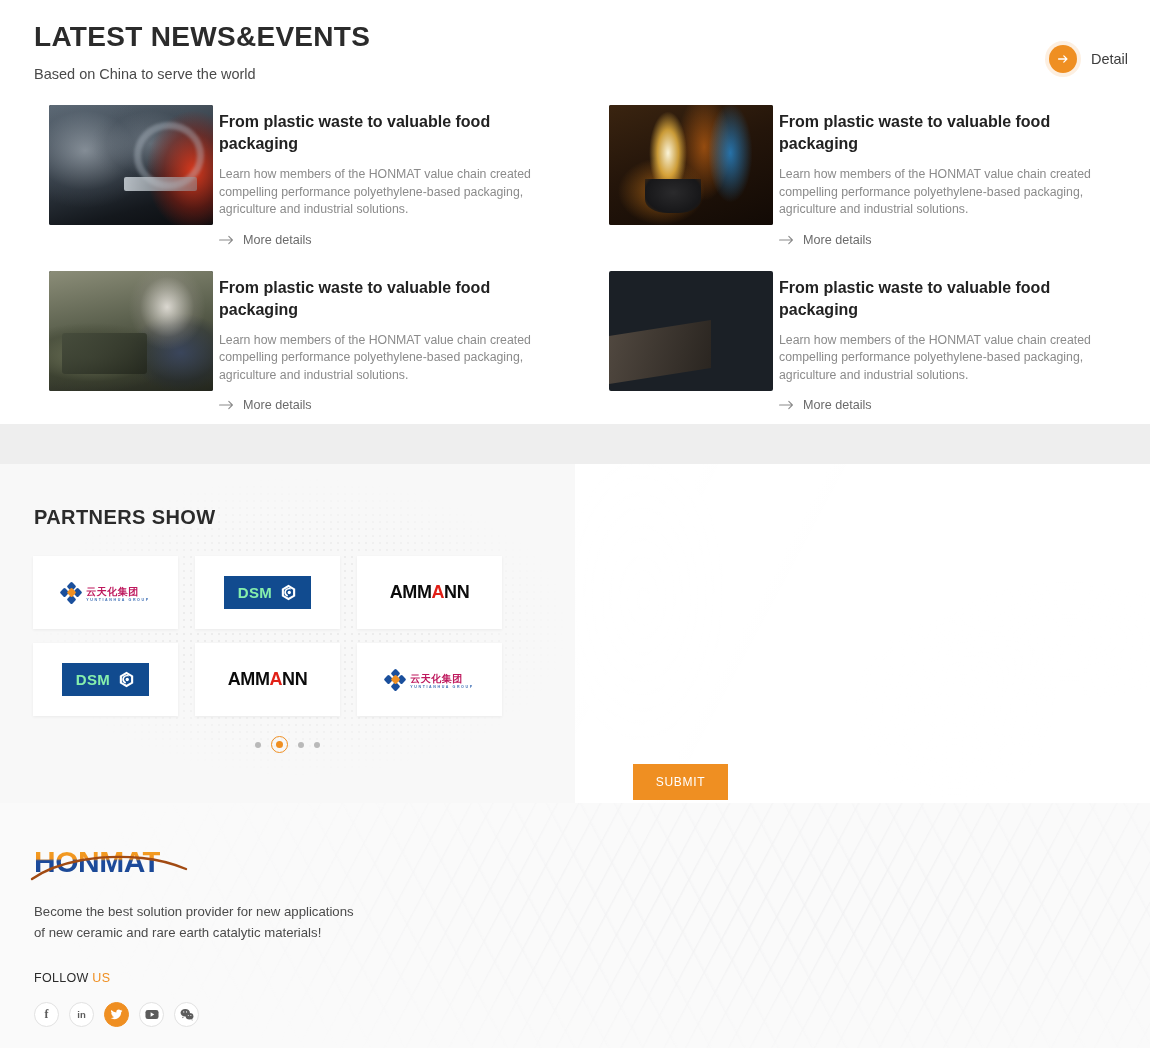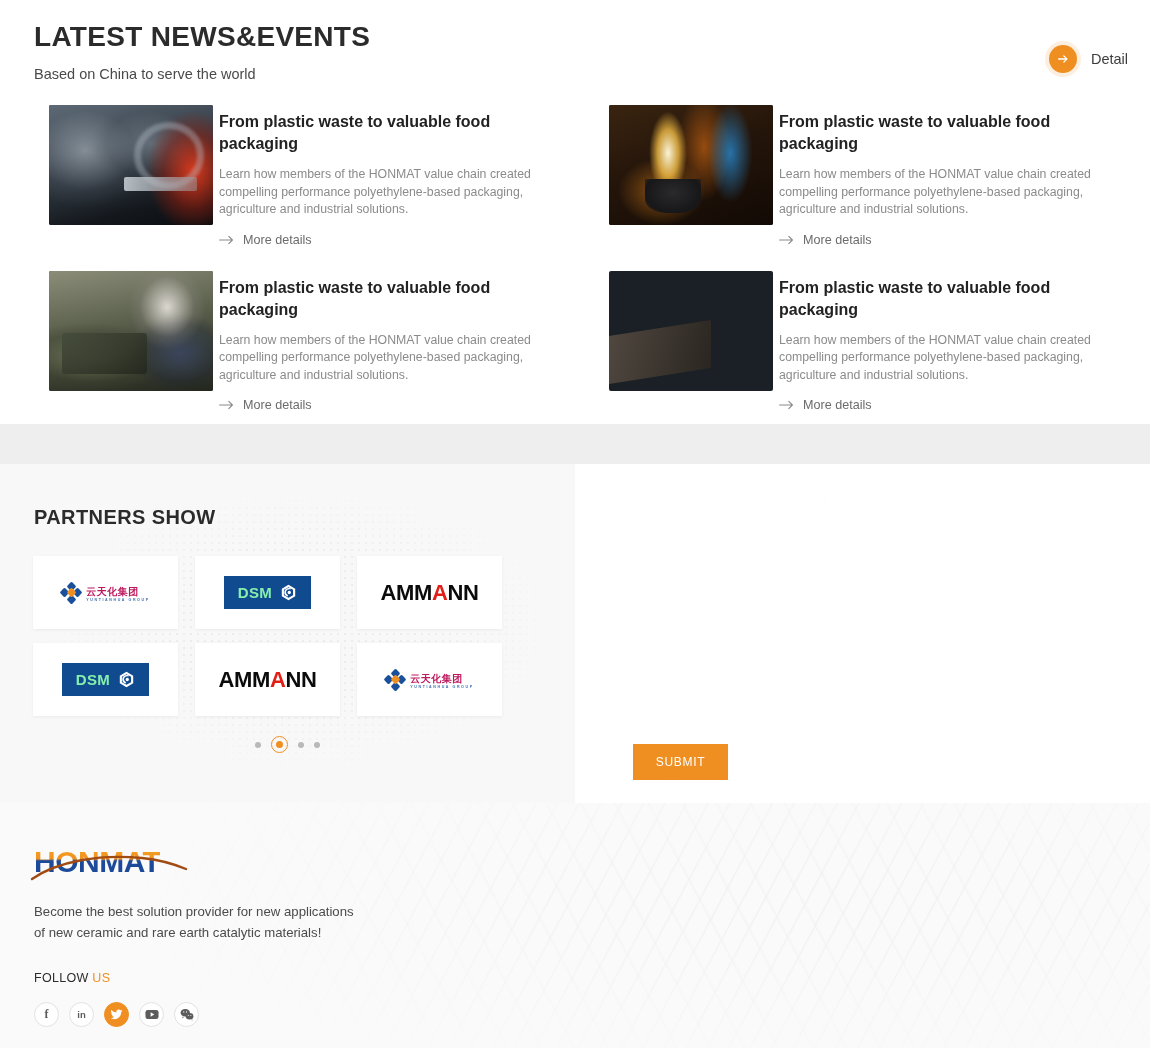--- a/index.html
+++ b/index.html
@@ -189,21 +189,21 @@
   .logo-dsm {
     background:#114b8f; width:87px; height:33px; display:flex;
     align-items:center; justify-content:center; gap:8px;
   }
   .dsm-txt {
     color:#86efac; font-size:15px; font-weight:700; letter-spacing:0.4px;
   }
   .dsm-hex { width:17px; height:17px; }
   
   .logo-ammann {
-    font-size:22px; font-weight:700; letter-spacing:-0.4px; color:#0b0b0b;
+    font-size:18px; font-weight:700; letter-spacing:-0.4px; color:#0b0b0b;
     font-family:"Liberation Sans", sans-serif;
     text-align:center;
   }
   .logo-ammann .red { color:#e11f16; }
   .carousel-dots {
     position: absolute; left: 0; right: 0; top: 272px;
     display:flex; align-items:center; justify-content:center; gap: 10px;
   }
   .dot {
     width: 6px; height: 6px; border-radius:50%; background:#b9b9b9; cursor:pointer;
@@ -245,21 +245,21 @@
   }
   .fld::placeholder { color: rgba(255,255,255,0.92); letter-spacing:0.6px; }
   .fld-name { flex: 0 0 237px; }
   .fld-email { flex: 1 1 auto; }
   .fld-full { width: 100%; margin-top: 13px; }
   .fld-msg {
     width:100%; margin-top: 13px; height: 75px; padding: 12px 15px; resize:none;
     line-height: 14px;
   }
   .submit-btn {
-    margin-top: 10px; width: 95px; height: 36px; background:#ef8f22;
+    margin-top: 30px; width: 95px; height: 36px; background:#ef8f22;
     border: none; color:#ffffff; font-size: 12px; letter-spacing: 0.7px;
     cursor: pointer; font-family:"Liberation Sans", sans-serif;
   }
 
   
   .footer {
     position: absolute; left: 0; top: 803px; width: 1150px; height: 245px;
     background: #fafafa; overflow:hidden;
   }
   .footer-wave {

